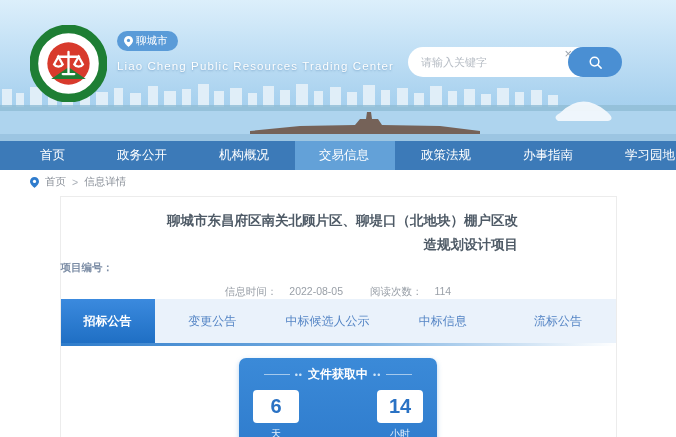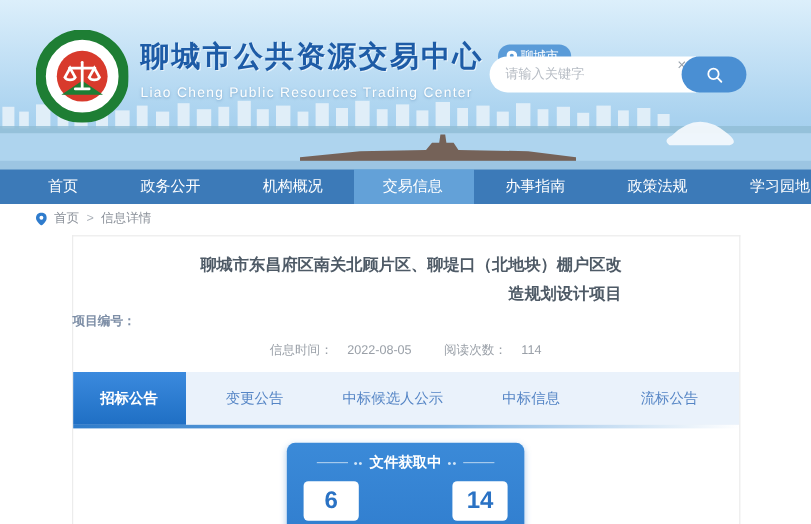--- a/index.html
+++ b/index.html
@@ -39,21 +39,21 @@
   .crumb { display:flex; align-items:center; gap:6px; height:24px; padding-left:30px;
     background:#fff; font-size:10.5px; color:#8a9099; }
   .crumb .sep { color:#aab0b8; }
 
   
   .card { position:relative; width:557px; margin:2px auto 0; border:1px solid #ececec;
     border-bottom:none; background:#fff; padding-top:12px; min-height:240px; }
   .art-title { width:360px; margin:0 auto; text-align:right; font-size:13.5px; font-weight:bold;
     color:#4e5a66; line-height:1.75; }
   .proj-no { margin-top:5px; text-align:left; font-size:10.5px; color:#7d8ea6; font-weight:bold; }
-  .meta { margin-top:10px; text-align:center; font-size:10.5px; color:#9aa0a8; padding-bottom:11px; }
+  .meta { margin-top:10px; text-align:center; font-size:10.5px; color:#9aa0a8; }
   .meta span { margin:0 6px; }
 
   
   .tabs { display:flex; align-items:stretch; height:44px; background:#eaf2fb; }
   .tab { display:flex; align-items:center; justify-content:center; flex:1; font-size:12px;
     color:#5585c5; cursor:pointer; }
   .tab.active { flex:0 0 94px; background:linear-gradient(180deg,#3b8ade,#1f6fc4); color:#fff; font-weight:bold; }
   .tabs-underline { height:3px; background:linear-gradient(90deg,#2e7ccb 0%,#7fb3e2 55%,rgba(200,222,243,0) 100%); }
 
   
@@ -128,21 +128,20 @@
         <line x1="40" y1="28" x2="40" y2="50"></line>
         <line x1="29" y1="33" x2="51" y2="33"></line>
         <path d="M25 41 a5 4 0 0 0 9 0 l-4.5 -8 z"></path>
         <path d="M46 41 a5 4 0 0 0 9 0 l-4.5 -8 z"></path>
         <line x1="34" y1="51" x2="46" y2="51"></line>
       </g>
     </svg>
 
     <div class="brand">
       <div class="brand-row">
-        <span class="brand-title">聊城市公共资源交易中心</span>
         <span class="loc-badge">
           <svg width="9" height="11" viewBox="0 0 10 12">
               <path d="M5 0 C2.2 0 0 2.2 0 5 c0 3.5 5 7 5 7 s5-3.5 5-7 C10 2.2 7.8 0 5 0 z" fill="#fff"></path>
               <circle cx="5" cy="4.8" r="1.8" fill="#5a9bd8"></circle>
             </svg>
           <span>聊城市</span>
         </span>
       </div>
       <div class="brand-sub">Liao Cheng Public Resources Trading Center</div>
     </div>
@@ -159,22 +158,22 @@
         </svg>
       </button>
     </div>
   </div>
 
   <div class="nav">
     <div class="nav-item">首页</div>
     <div class="nav-item">政务公开</div>
     <div class="nav-item">机构概况</div>
     <div class="nav-item active">交易信息</div>
+    <div class="nav-item">政策法规</div>
     <div class="nav-item">办事指南</div>
-    <div class="nav-item">政策法规</div>
     <div class="nav-item">学习园地</div>
   </div>
 
   <div class="crumb">
     <svg width="9" height="11" viewBox="0 0 10 12">
         <path d="M5 0 C2.2 0 0 2.2 0 5 c0 3.5 5 7 5 7 s5-3.5 5-7 C10 2.2 7.8 0 5 0 z" fill="#2f7ccd"></path>
         <circle cx="5" cy="4.8" r="1.8" fill="#fff"></circle>
       </svg>
     <span>首页</span>
     <span class="sep">&gt;</span>

